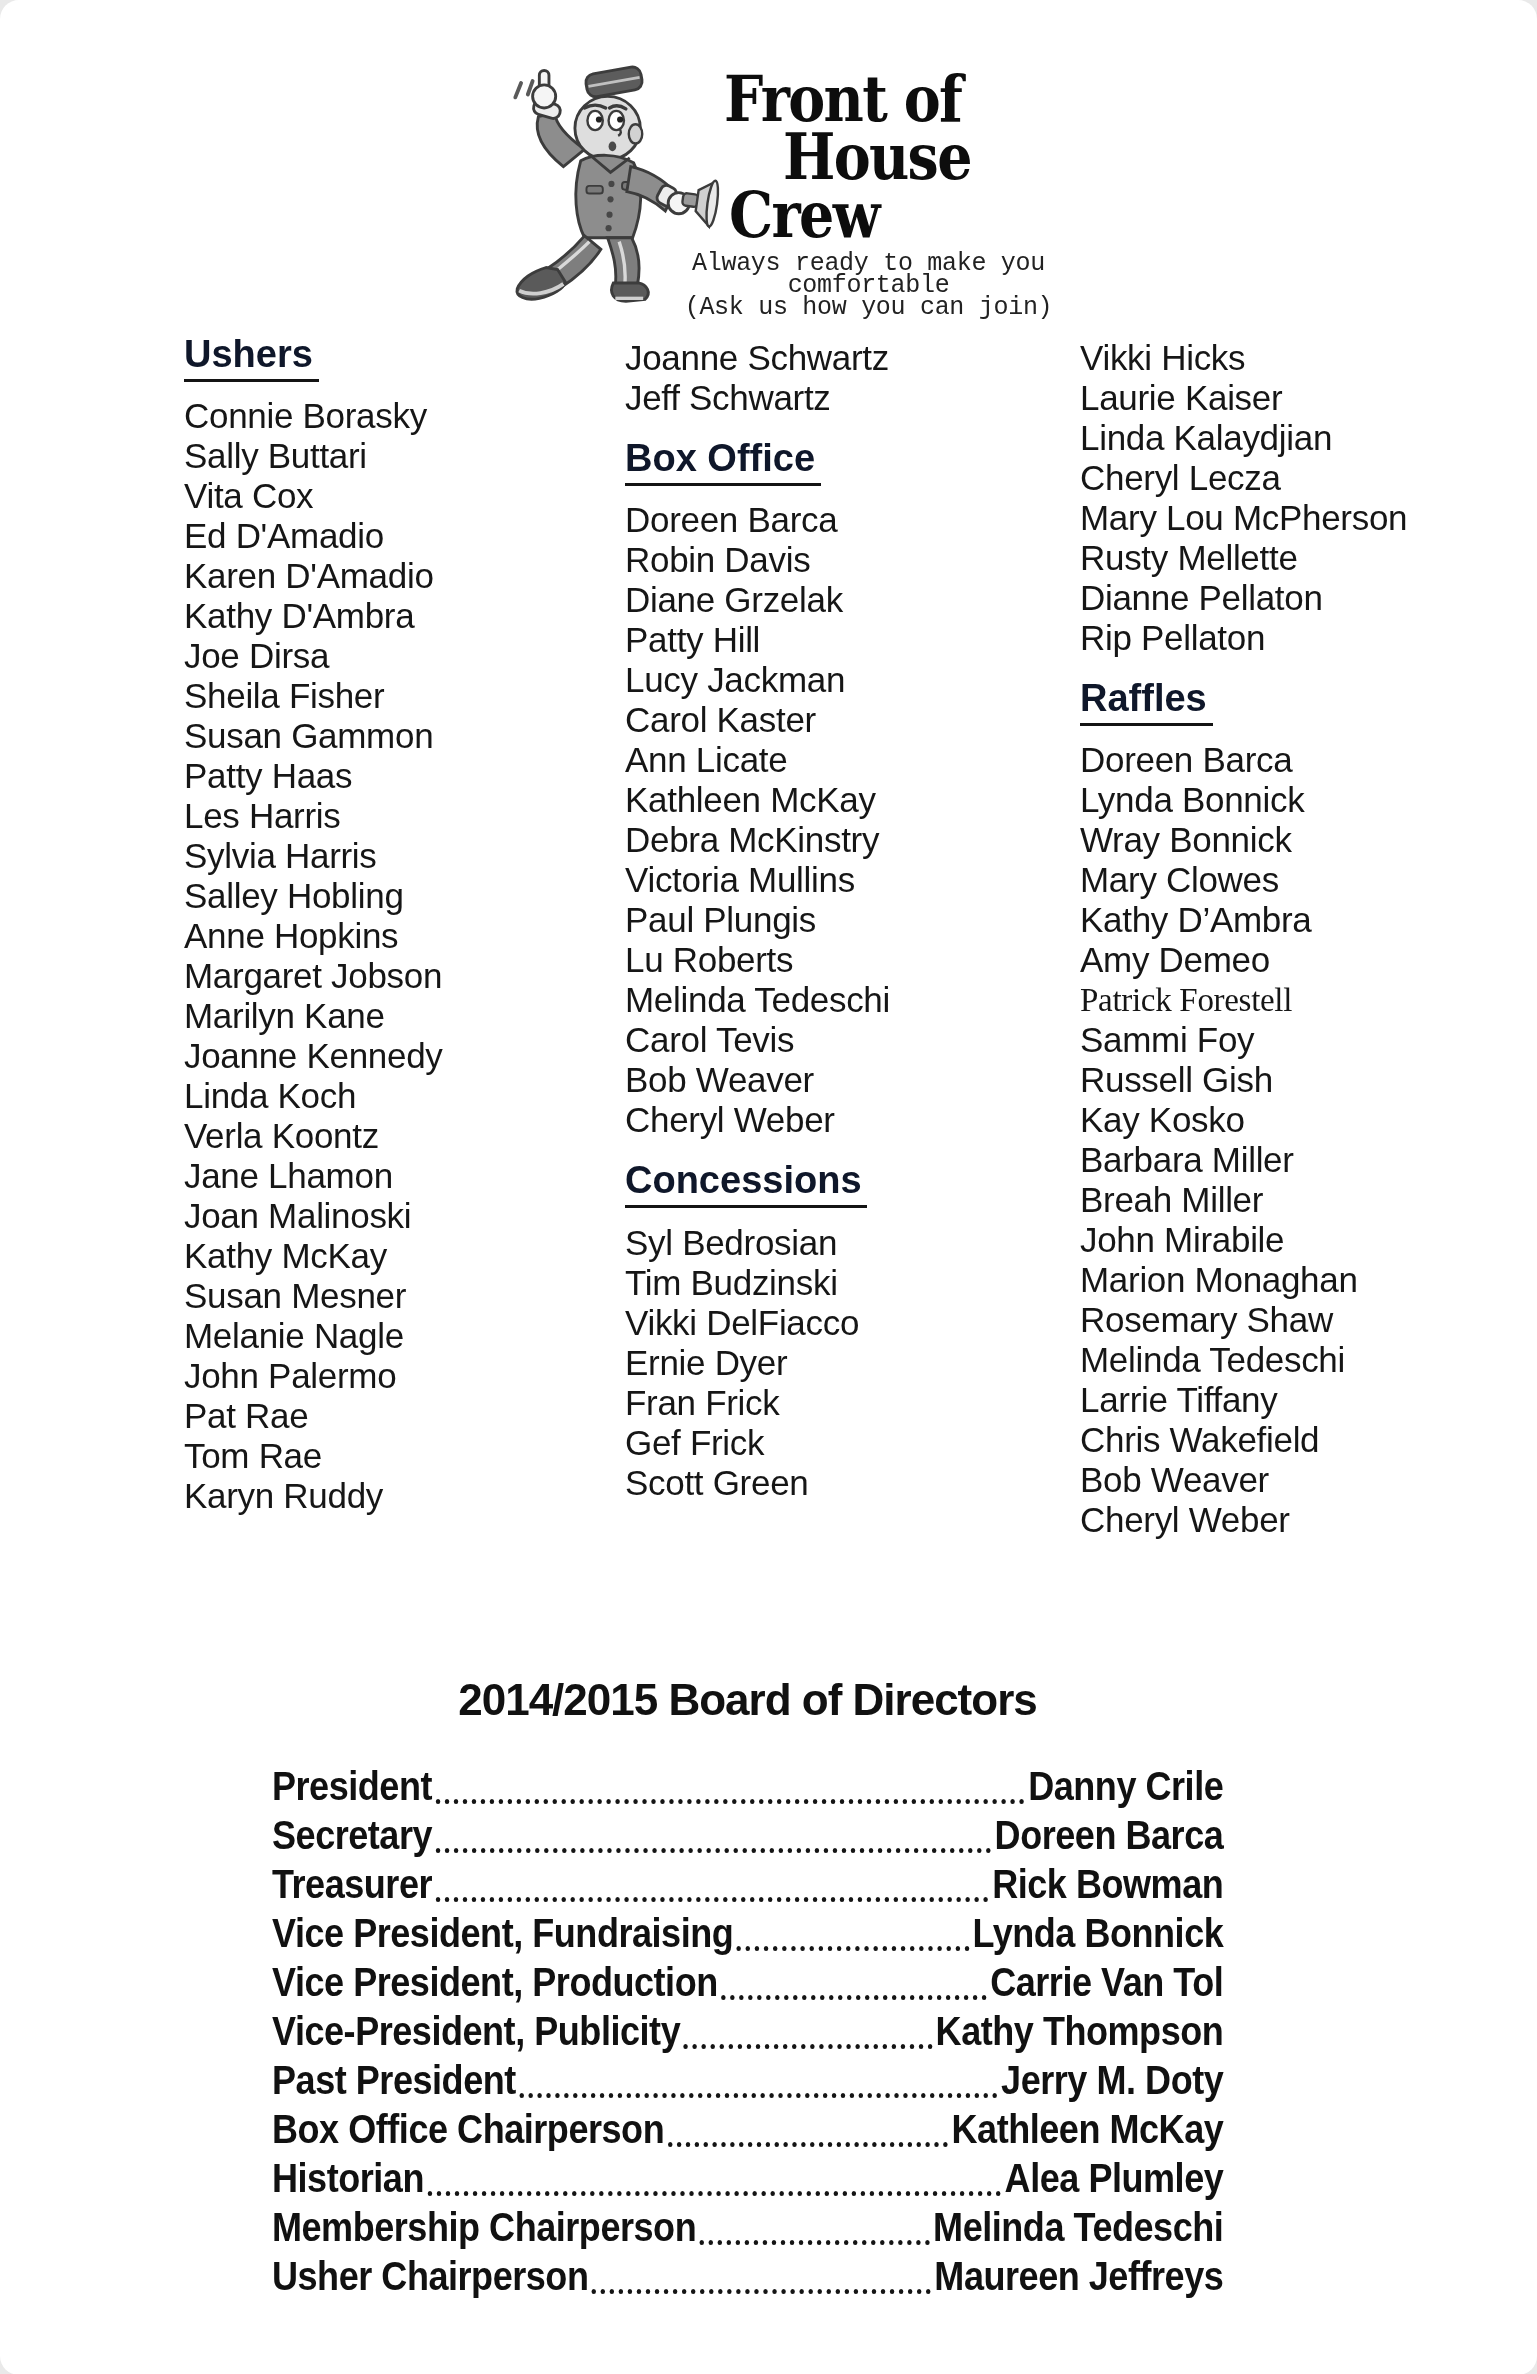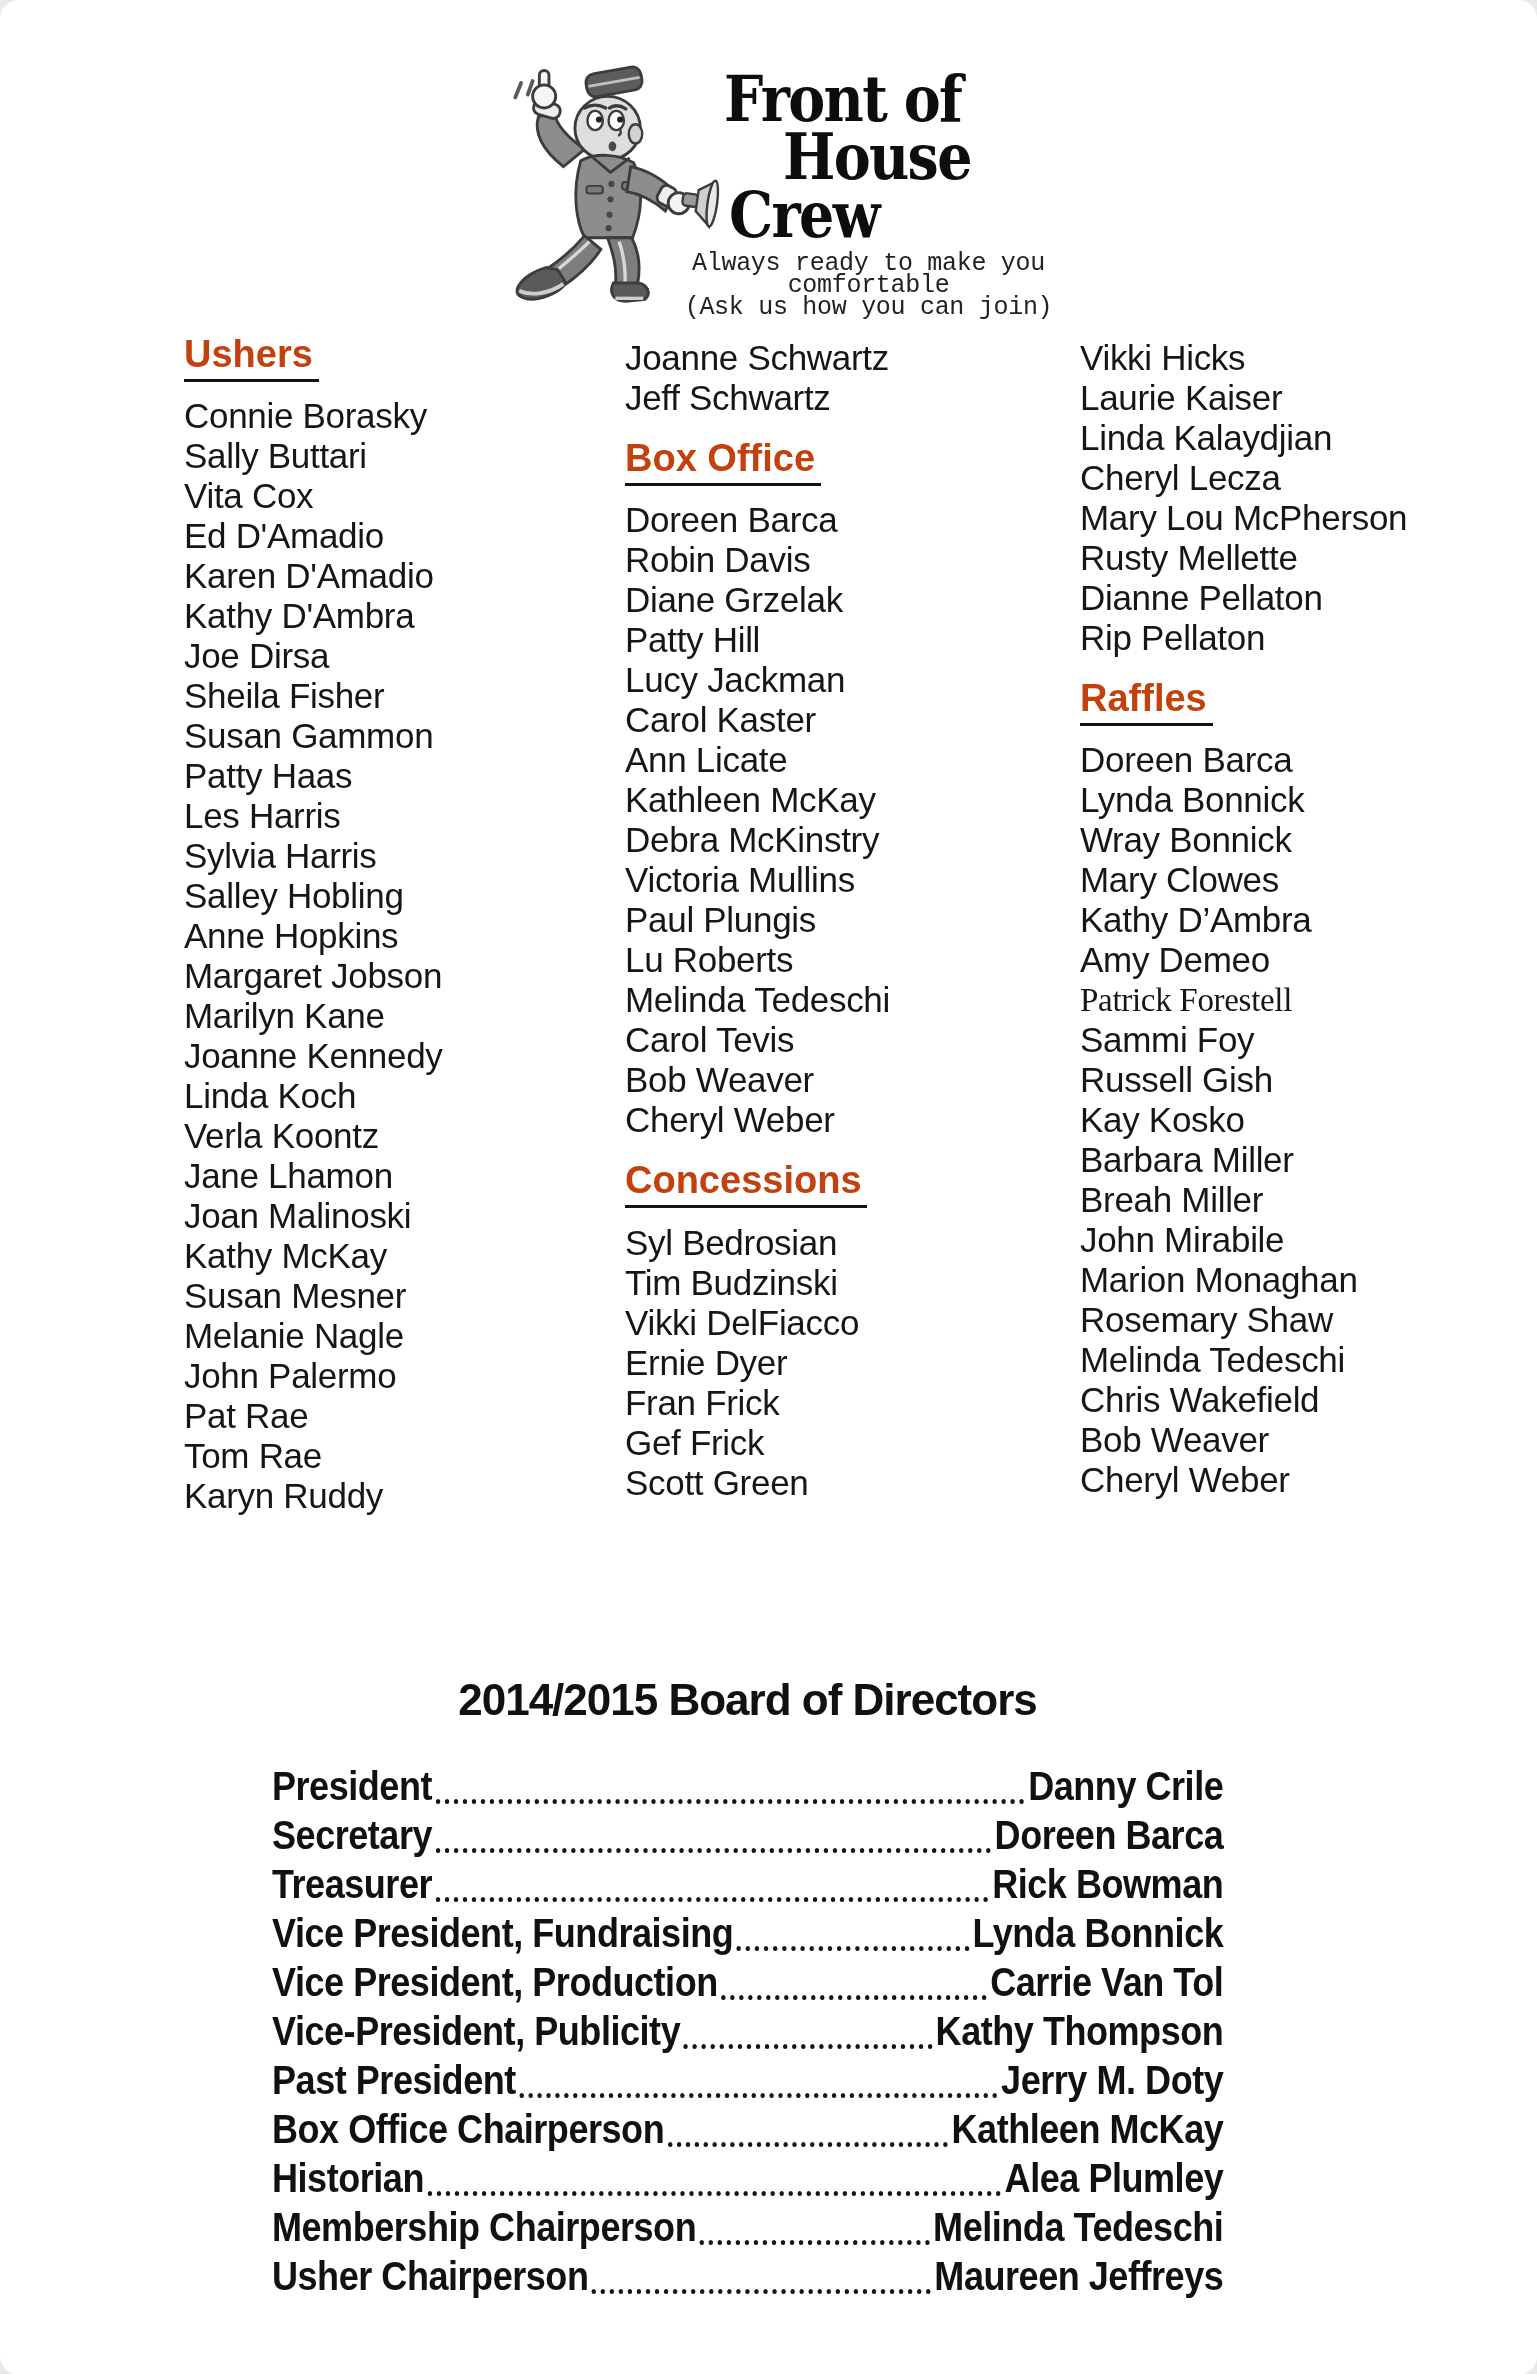--- a/index.html
+++ b/index.html
@@ -26,21 +26,21 @@
     letter-spacing:-0.3px;
     font-family:Liberation Mono, monospace;
   }
 
   
   .col { position:absolute; }
   .col-1 { left:184px; top:333px; width:432px; }
   .col-2 { left:625px; top:338px; width:442px; }
   .col-3 { left:1080px; top:338px; width:453px; }
 
-  .section-heading { font-size:38px; font-weight:bold; margin:0 0 14.4px 0; color:#c2410c; }
+  .section-heading { font-size:38px; font-weight:bold; margin:0 0 14.4px 0; color:#0f172a; }
   .section-heading .hd { display:inline-block; border-bottom:3.8px solid #141414; padding:0 5.8px 2.9px 0; }
   .section-heading.mt { margin-top:19px; }
 
   .names { list-style:none; margin:0; padding:0; font-size:35px; line-height:40px; letter-spacing:-0.3px; }
   .names li { white-space:nowrap; }
   .serif-name { font-family:"Liberation Serif", serif; font-size:33px; }
 
   
   .board { position:absolute; left:272px; top:1675px; width:951px; }
   .board-title {
@@ -238,20 +238,21 @@
         <li class="serif-name">Patrick Forestell</li>
         <li>Sammi Foy</li>
         <li>Russell Gish</li>
         <li>Kay Kosko</li>
         <li>Barbara Miller</li>
         <li>Breah Miller</li>
         <li>John Mirabile</li>
         <li>Marion Monaghan</li>
         <li>Rosemary Shaw</li>
         <li>Melinda Tedeschi</li>
+        <li>Larrie Tiffany</li>
         <li>Chris Wakefield</li>
         <li>Bob Weaver</li>
         <li>Cheryl Weber</li>
       </ul>
   </div>
 
   <section class="board">
     <h2 class="board-title">2014/2015 Board of Directors</h2>
     <div class="board-rows">
 

